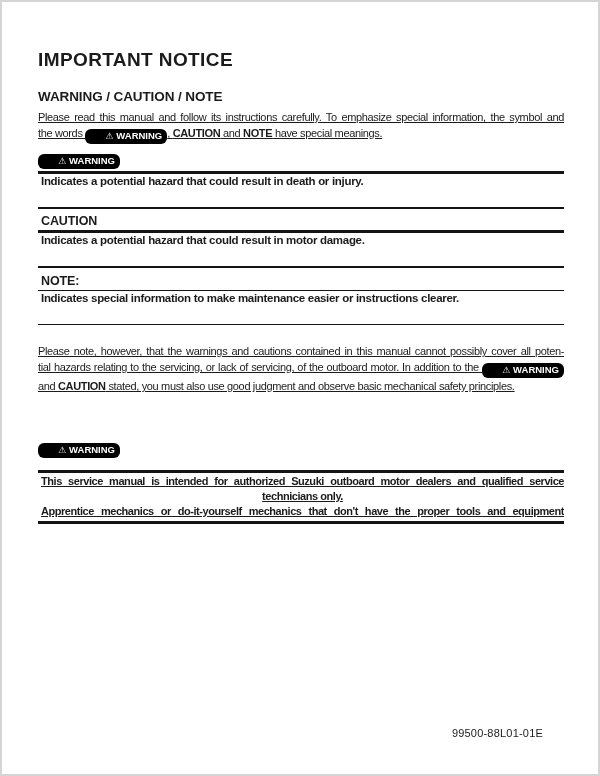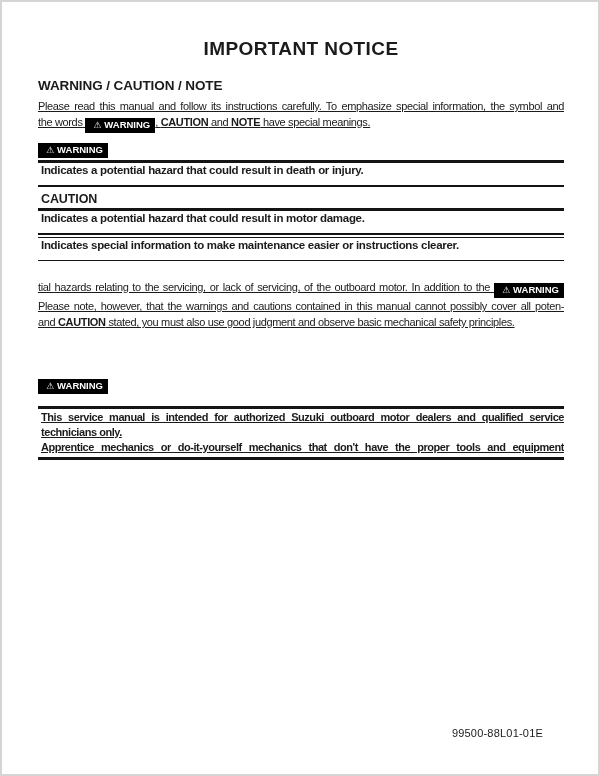--- a/index.html
+++ b/index.html
@@ -8,25 +8,24 @@
     width: 600px; height: 776px;
     background: #ffffff;
     border: 2px solid #d5d5d5;
     position: relative;
     font-family: "Liberation Sans", "DejaVu Sans", sans-serif;
     color: #1b1b1b;
     padding: 36px 34px 0 36px;
     overflow: hidden;
   }
   .doc-title {
-    text-align: center;
     font-size: 19px;
     font-weight: bold;
     letter-spacing: 0.4px;
-    margin-top: 0;
+    margin-top: 11px;
   }
   .section-heading {
     margin-top: 18px;
     font-size: 13.5px;
     font-weight: bold;
     letter-spacing: -0.1px;
   }
   .para { margin-top: 5px; }
   .body-line {
     font-size: 11px;
@@ -39,31 +38,32 @@
   .jl { text-align: justify; text-align-last: justify; }
   .bold { font-weight: bold; }
   .inline-badge {
     display: inline-block;
     background: #000000;
     color: #ffffff;
     font-weight: bold;
     font-size: 9.5px;
     line-height: 11px;
     letter-spacing: 0;
-    padding: 1px 5px 2px 8px;
+    padding: 1px 5px 2px 20px;
     vertical-align: -2px;
     white-space: nowrap;
+    border-radius: 6px;
   }
   .badge-symbol { font-size: 9px; margin-right: 3px; }
   .badge-row { margin-top: 10px; line-height: 0; }
   .rulebox {
     margin-top: 2px;
     border-top: 3px solid #141414;
     border-bottom: 2px solid #141414;
-    padding: 1px 0 8px 3px;
+    padding: 1px 0 19px 3px;
     font-size: 11.5px;
     line-height: 13px;
     font-weight: bold;
     letter-spacing: -0.3px;
     white-space: nowrap;
     overflow: hidden;
   }
   .rulebox.thin { border-top-width: 1px; border-bottom-width: 1px; }
   .sig-heading {
     font-size: 12.5px;
@@ -79,20 +79,21 @@
   .dealer-box {
     margin-top: 12px;
     border-top: 3px solid #141414;
     border-bottom: 3px solid #141414;
     padding: 1px 0 2px 3px;
   }
   .dealer-box .body-line {
     font-weight: bold;
     line-height: 15px;
     letter-spacing: -0.45px;
+    text-align: center;
   }
   .footer-code {
     position: absolute;
     right: 55px;
     bottom: 35px;
     font-size: 11px;
     letter-spacing: 0.2px;
   }
 </style>
 </head>
@@ -110,25 +111,26 @@
   </div>
 
   <div class="badge-row">
     <span class="inline-badge"><span class="badge-symbol">⚠</span><span>WARNING</span></span>
   </div>
   <div class="rulebox">Indicates a potential hazard that could result in death or injury.</div>
 
   <div class="sig-heading caution-heading">CAUTION</div>
   <div class="rulebox">Indicates a potential hazard that could result in motor damage.</div>
 
+  <div class="sig-heading note-heading">NOTE:</div>
   <div class="rulebox thin">Indicates special information to make maintenance easier or instructions clearer.</div>
 
   <div class="para disclaimer">
+    <div class="body-line jl">Please note, however, that the warnings and cautions contained in this manual cannot possibly cover all poten-</div>
     <div class="body-line jl"><span>tial hazards relating to the servicing, or lack of servicing, of the outboard motor. In addition to the </span><span class="inline-badge"><span class="badge-symbol">⚠</span><span>WARNING</span></span></div>
-    <div class="body-line jl">Please note, however, that the warnings and cautions contained in this manual cannot possibly cover all poten-</div>
     <div class="body-line"><span>and </span><span class="bold">CAUTION</span><span> stated, you must also use good judgment and observe basic mechanical safety principles.</span></div>
   </div>
 
   <div class="badge-row dealer-badge-row">
     <span class="inline-badge"><span class="badge-symbol">⚠</span><span>WARNING</span></span>
   </div>
   <div class="dealer-box">
     <div class="body-line jl">This service manual is intended for authorized Suzuki outboard motor dealers and qualified service</div>
     <div class="body-line">technicians only.</div>
     <div class="body-line jl">Apprentice mechanics or do-it-yourself mechanics that don't have the proper tools and equipment</div>

